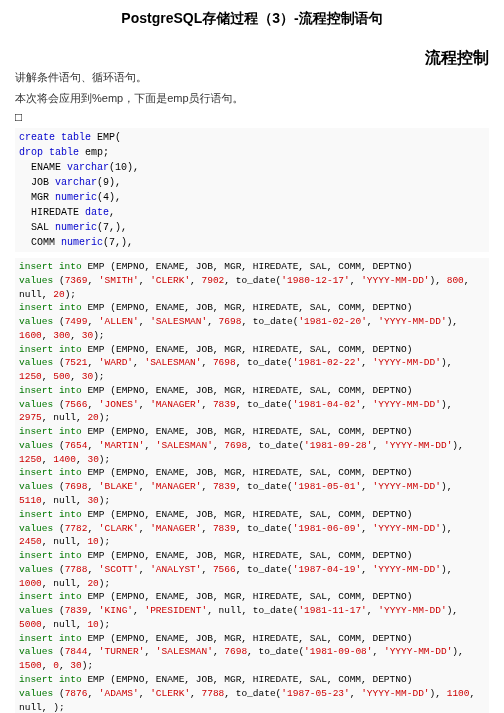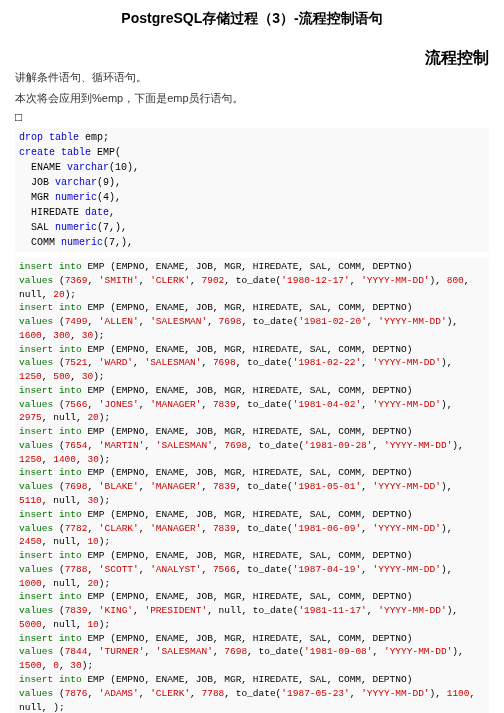--- a/index.html
+++ b/index.html
@@ -49,22 +49,22 @@
 <div class="page-title">PostgreSQL存储过程（3）-流程控制语句</div>
 
 <div class="section-heading">流程控制</div>
 
 <div class="desc-text">讲解条件语句、循环语句。</div>
 <div class="desc-text">本次将会应用到%emp，下面是emp员行语句。</div>
 
 <div style="margin-top:4px;">□</div>
 
 <div class="code-block">
+  <span class="code-line"><span class="kw">create table</span> EMP(</span>
   <span class="code-line"><span class="kw">drop table</span> emp;</span>
-  <span class="code-line"><span class="kw">create table</span> EMP(</span>
   <span class="code-line indent">ENAME <span class="kw">varchar</span>(10),</span>
   <span class="code-line indent">JOB <span class="kw">varchar</span>(9),</span>
   <span class="code-line indent">MGR <span class="kw">numeric</span>(4),</span>
   <span class="code-line indent">HIREDATE <span class="kw">date</span>,</span>
   <span class="code-line indent">SAL <span class="kw">numeric</span>(7,),</span>
   <span class="code-line indent">COMM <span class="kw">numeric</span>(7,),</span>
 </div>
 
 <div class="code-block" style="font-size:9.5px; line-height:1.45;">
   <span class="code-line"><span class="kw-green">insert into</span> EMP (EMPNO, ENAME, JOB, MGR, HIREDATE, SAL, COMM, DEPTNO)</span>

